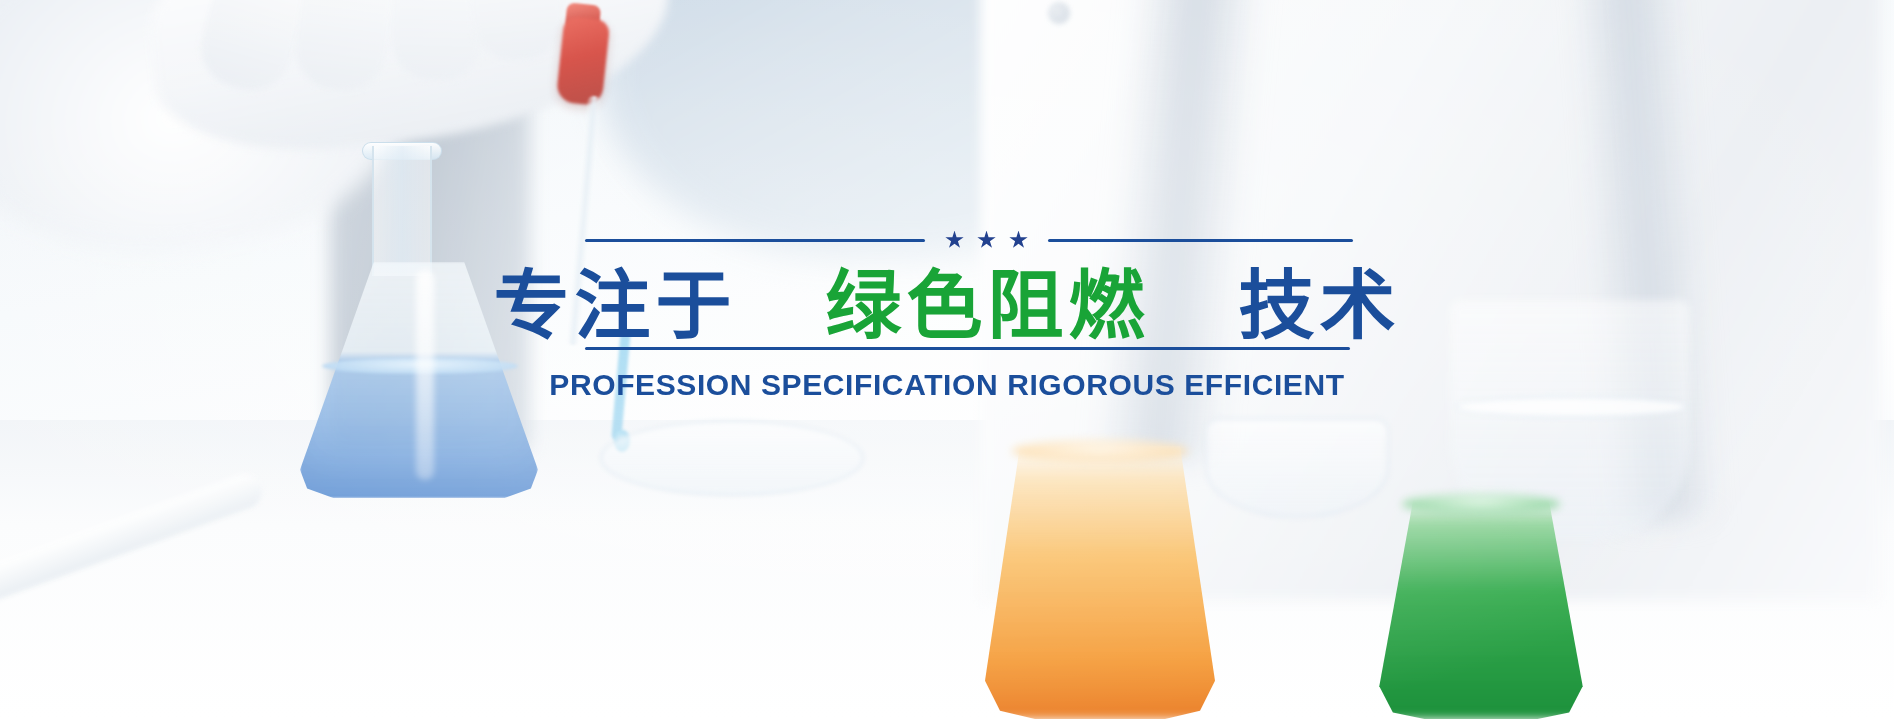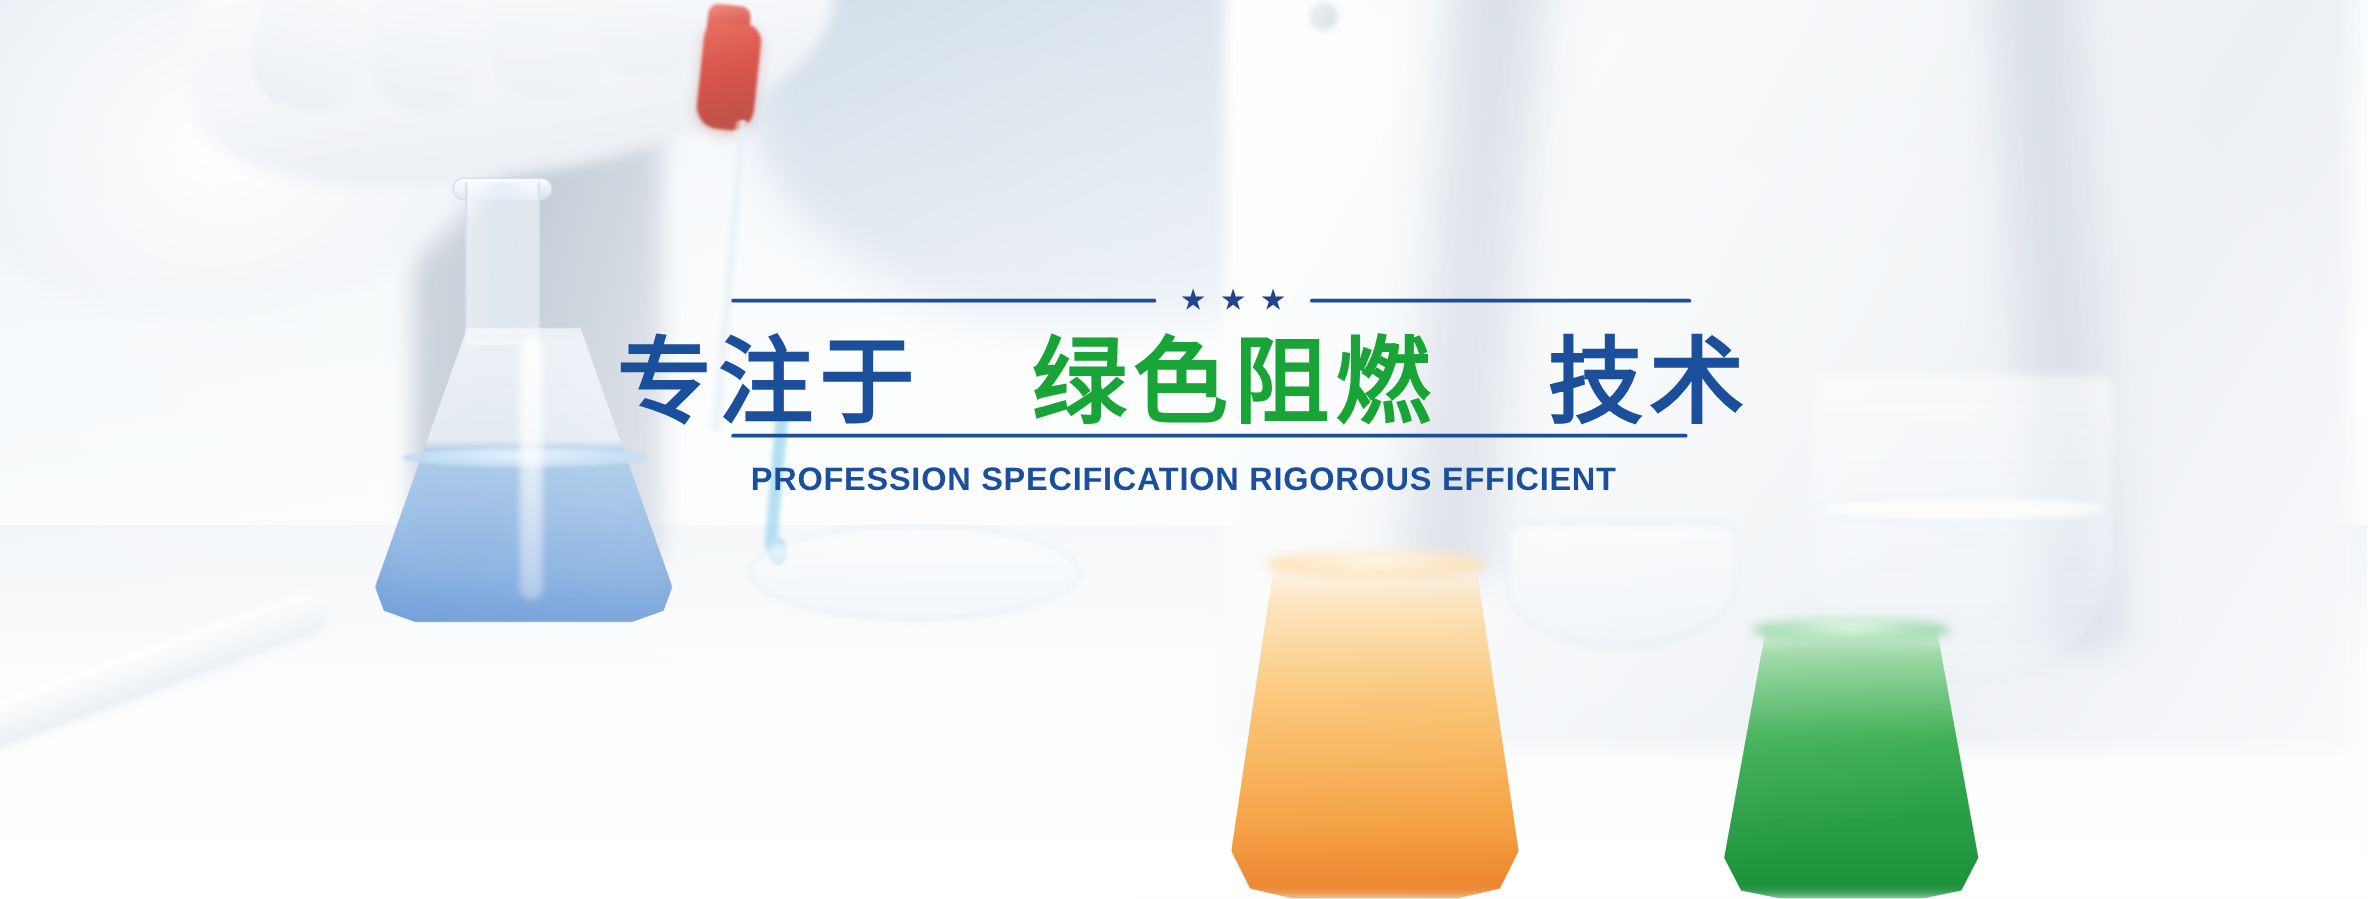--- a/index.html
+++ b/index.html
@@ -220,21 +220,21 @@
   .hl-blue{color:#1b4e9b;}
   .hl-green{color:#19a437;}
   .hl-gap{display:inline-block;width:26px;}
   .rule-bottom{
     position:absolute;left:585px;top:331px;width:765px;height:3px;
     background:#1b4e9b;border-radius:2px;
   }
   .subtitle-en{
     position:absolute;left:0;top:352px;width:1894px;text-align:center;
     font-family:"Liberation Sans","DejaVu Sans",sans-serif;
-    font-size:26px;font-weight:700;letter-spacing:.6px;color:#1b4e9b;
+    font-size:30px;font-weight:700;letter-spacing:.6px;color:#1b4e9b;
     white-space:nowrap;
   }
   .tagline-cn{
     position:absolute;left:0;top:440px;width:1894px;text-align:center;
     font-family:"DejaVu Sans","Liberation Sans",sans-serif;
     font-size:33px;font-weight:700;letter-spacing:1.5px;color:#1b4e9b;
     white-space:nowrap;
     text-shadow:0 0 8px rgba(255,255,255,.95),0 0 16px rgba(255,255,255,.9),
                 1px 1px 0 rgba(255,255,255,.85),-1px -1px 0 rgba(255,255,255,.85);
   }

